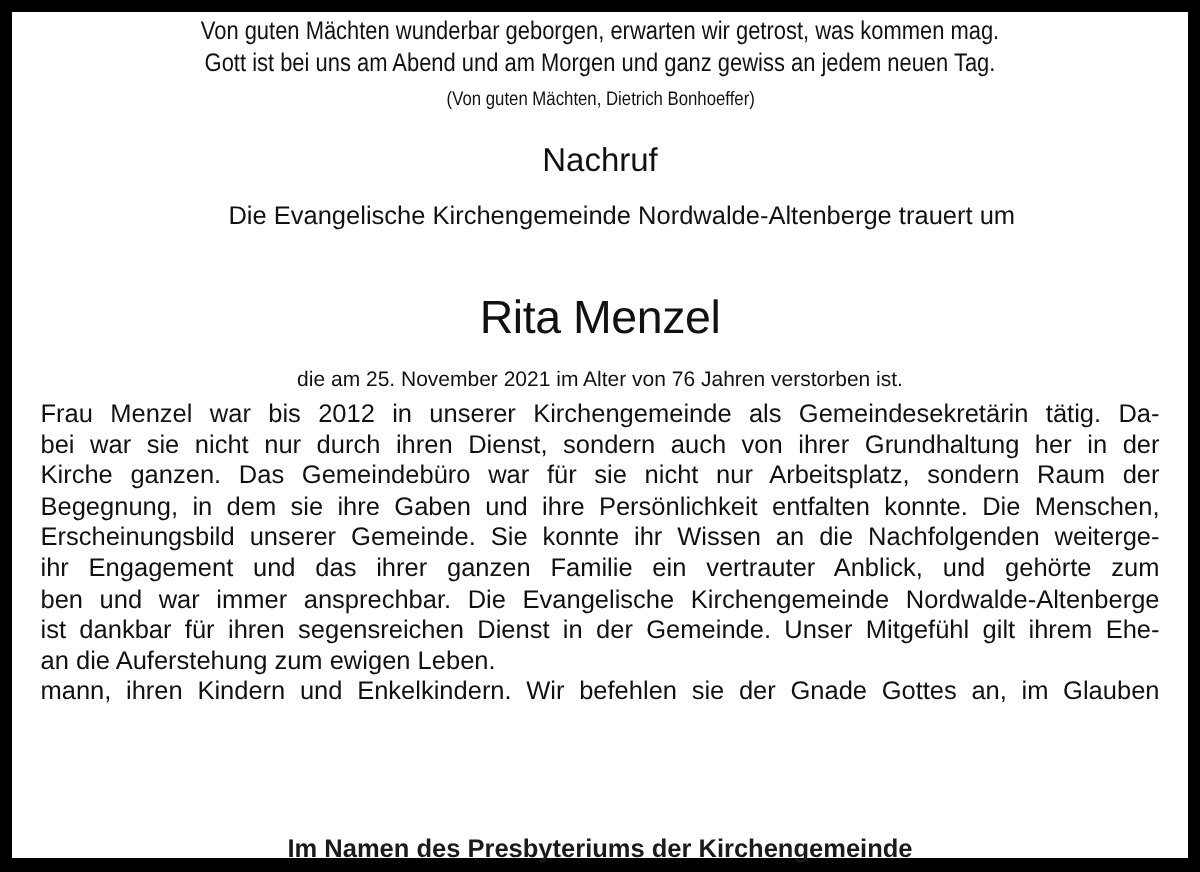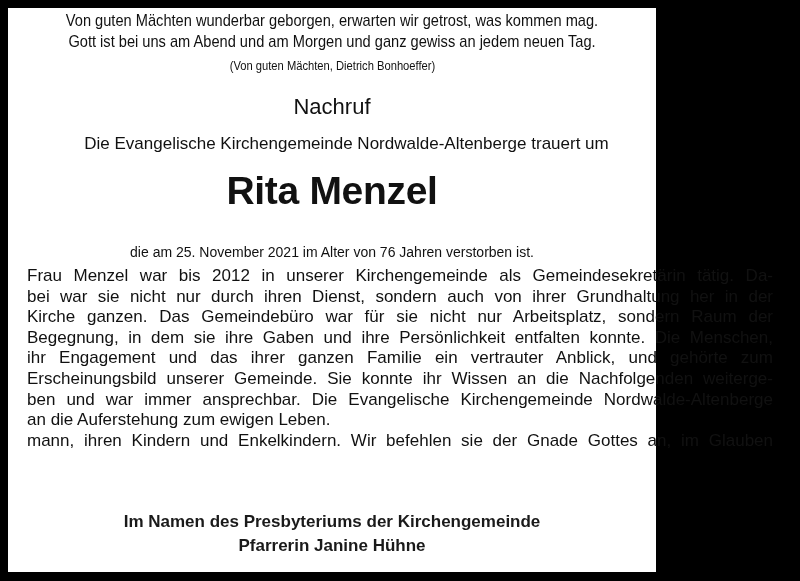--- a/index.html
+++ b/index.html
@@ -5,21 +5,21 @@
     html, body { margin: 0; padding: 0; }
     body {
       width: 800px; height: 581px; overflow: hidden;
       background: #000000;
       font-family: "Liberation Sans", sans-serif;
       color: #111111;
     }
     .sheet {
       position: absolute;
       left: 8px; top: 8px;
-      width: 648px; height: 564px;
+      width: 784px; height: 564px;
       background: #ffffff;
     }
     .center { text-align: center; position: absolute; left: 0; right: 0; }
     .quote {
       top: 2px;
       font-size: 17px;
       line-height: 21px;
     }
     .quote .ln {
       display: block;
@@ -44,24 +44,24 @@
       line-height: 28px;
     }
     .intro {
       top: 126px;
       font-size: 17px;
       line-height: 20px;
       margin-left: 29px;
     }
     .intro span { display: block; white-space: nowrap; }
     .name {
-      top: 160px;
-      font-size: 39px;
+      top: 181px;
+      font-size: 31px;
       line-height: 46px;
-      font-weight: bold;
+      font-weight: normal;
       letter-spacing: -0.3px;
     }
     .death {
       top: 234px;
       font-size: 14px;
       line-height: 20px;
       white-space: nowrap;
     }
     .body {
       position: absolute;
@@ -78,21 +78,21 @@
       height: 20.6px;
     }
     .body .ln.last { text-align-last: left; }
     .sig {
       top: 502px;
       font-size: 17px;
       line-height: 24px;
       font-weight: bold;
       color: #1a1a1a;
     }
-    .sig span { display: block; white-space: nowrap; }
+    .sig span { display: block; white-space: nowrap; margin-top: 44px; }
   </style>
 </head>
 <body>
 
 <div class="sheet">
 
   <div class="center quote">
     <span class="ln">Von guten Mächten wunderbar geborgen, erwarten wir getrost, was kommen mag.</span>
     <span class="ln">Gott ist bei uns am Abend und am Morgen und ganz gewiss an jedem neuen Tag.</span>
   </div>
@@ -109,23 +109,24 @@
 
   <div class="center name">Rita Menzel</div>
 
   <div class="center death">die am 25. November 2021 im Alter von 76 Jahren verstorben ist.</div>
 
   <div class="body">
     <span class="ln">Frau Menzel war bis 2012 in unserer Kirchengemeinde als Gemeindesekretärin tätig. Da-</span>
     <span class="ln">bei war sie nicht nur durch ihren Dienst, sondern auch von ihrer Grundhaltung her in der</span>
     <span class="ln">Kirche ganzen. Das Gemeindebüro war für sie nicht nur Arbeitsplatz, sondern Raum der</span>
     <span class="ln">Begegnung, in dem sie ihre Gaben und ihre Persönlichkeit entfalten konnte. Die Menschen,</span>
+    <span class="ln">Erscheinungsbild unserer Gemeinde. Sie konnte ihr Wissen an die Nachfolgenden weiterge-</span>
     <span class="ln">ihr Engagement und das ihrer ganzen Familie ein vertrauter Anblick, und gehörte zum</span>
-    <span class="ln">Erscheinungsbild unserer Gemeinde. Sie konnte ihr Wissen an die Nachfolgenden weiterge-</span>
     <span class="ln">ben und war immer ansprechbar. Die Evangelische Kirchengemeinde Nordwalde-Altenberge</span>
+    <span class="ln">ist dankbar für ihren segensreichen Dienst in der Gemeinde. Unser Mitgefühl gilt ihrem Ehe-</span>
     <span class="ln last">an die Auferstehung zum ewigen Leben.</span>
     <span class="ln">mann, ihren Kindern und Enkelkindern. Wir befehlen sie der Gnade Gottes an, im Glauben</span>
   </div>
 
   <div class="center sig">
     <span>Im Namen des Presbyteriums der Kirchengemeinde</span>
     <span>Pfarrerin Janine Hühne</span>
   </div>
 
 </div>

